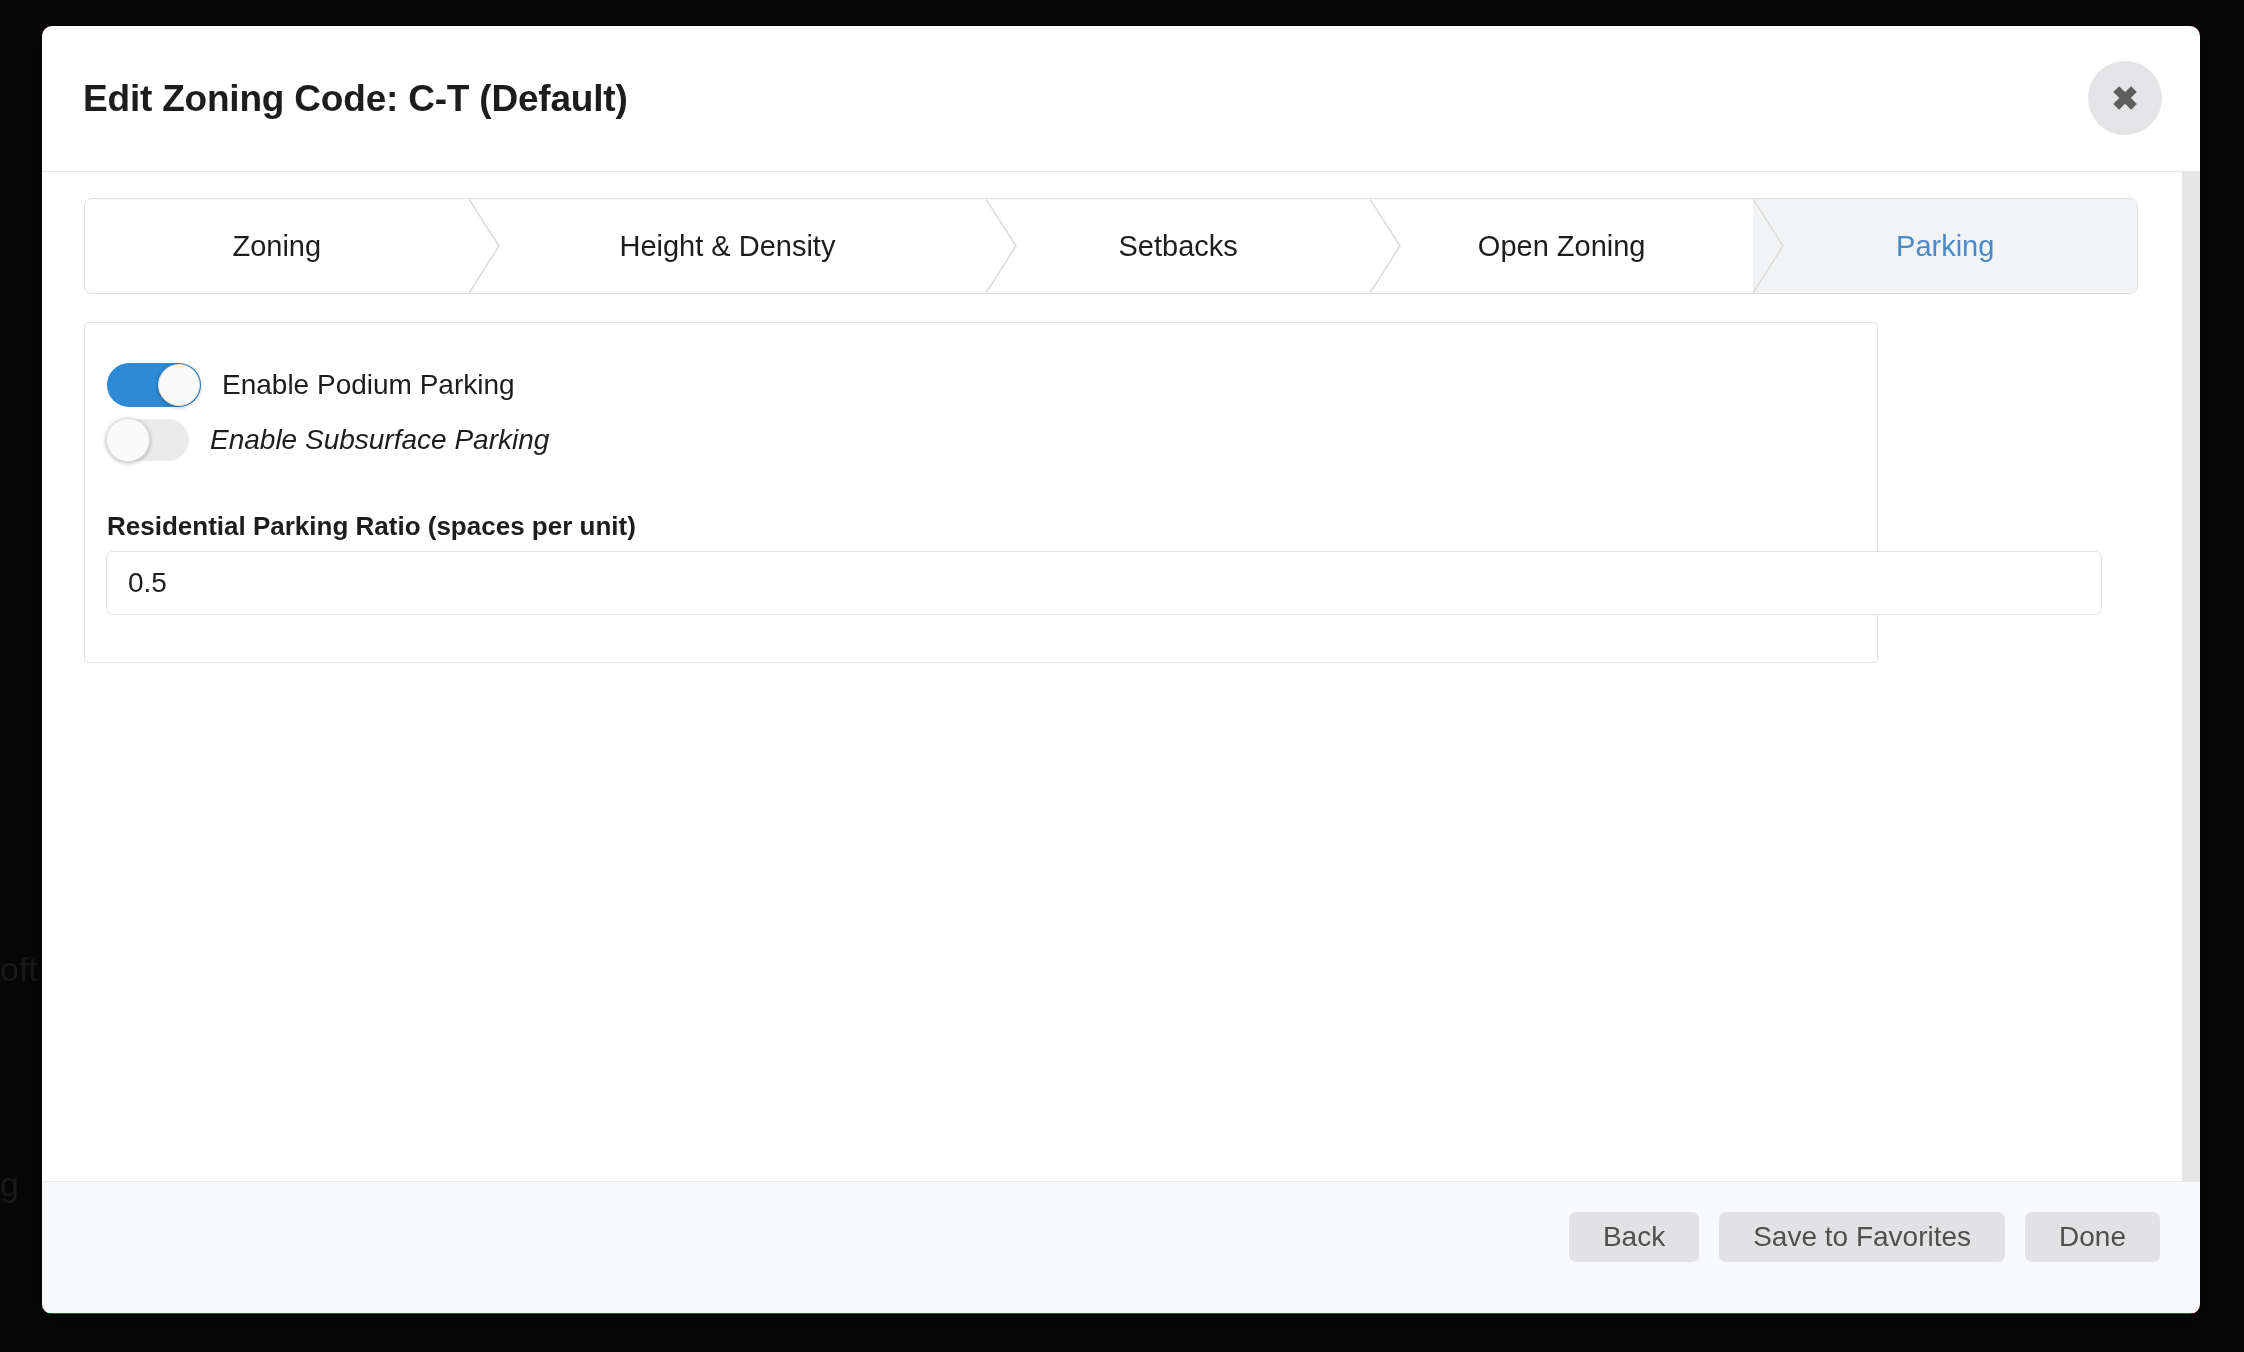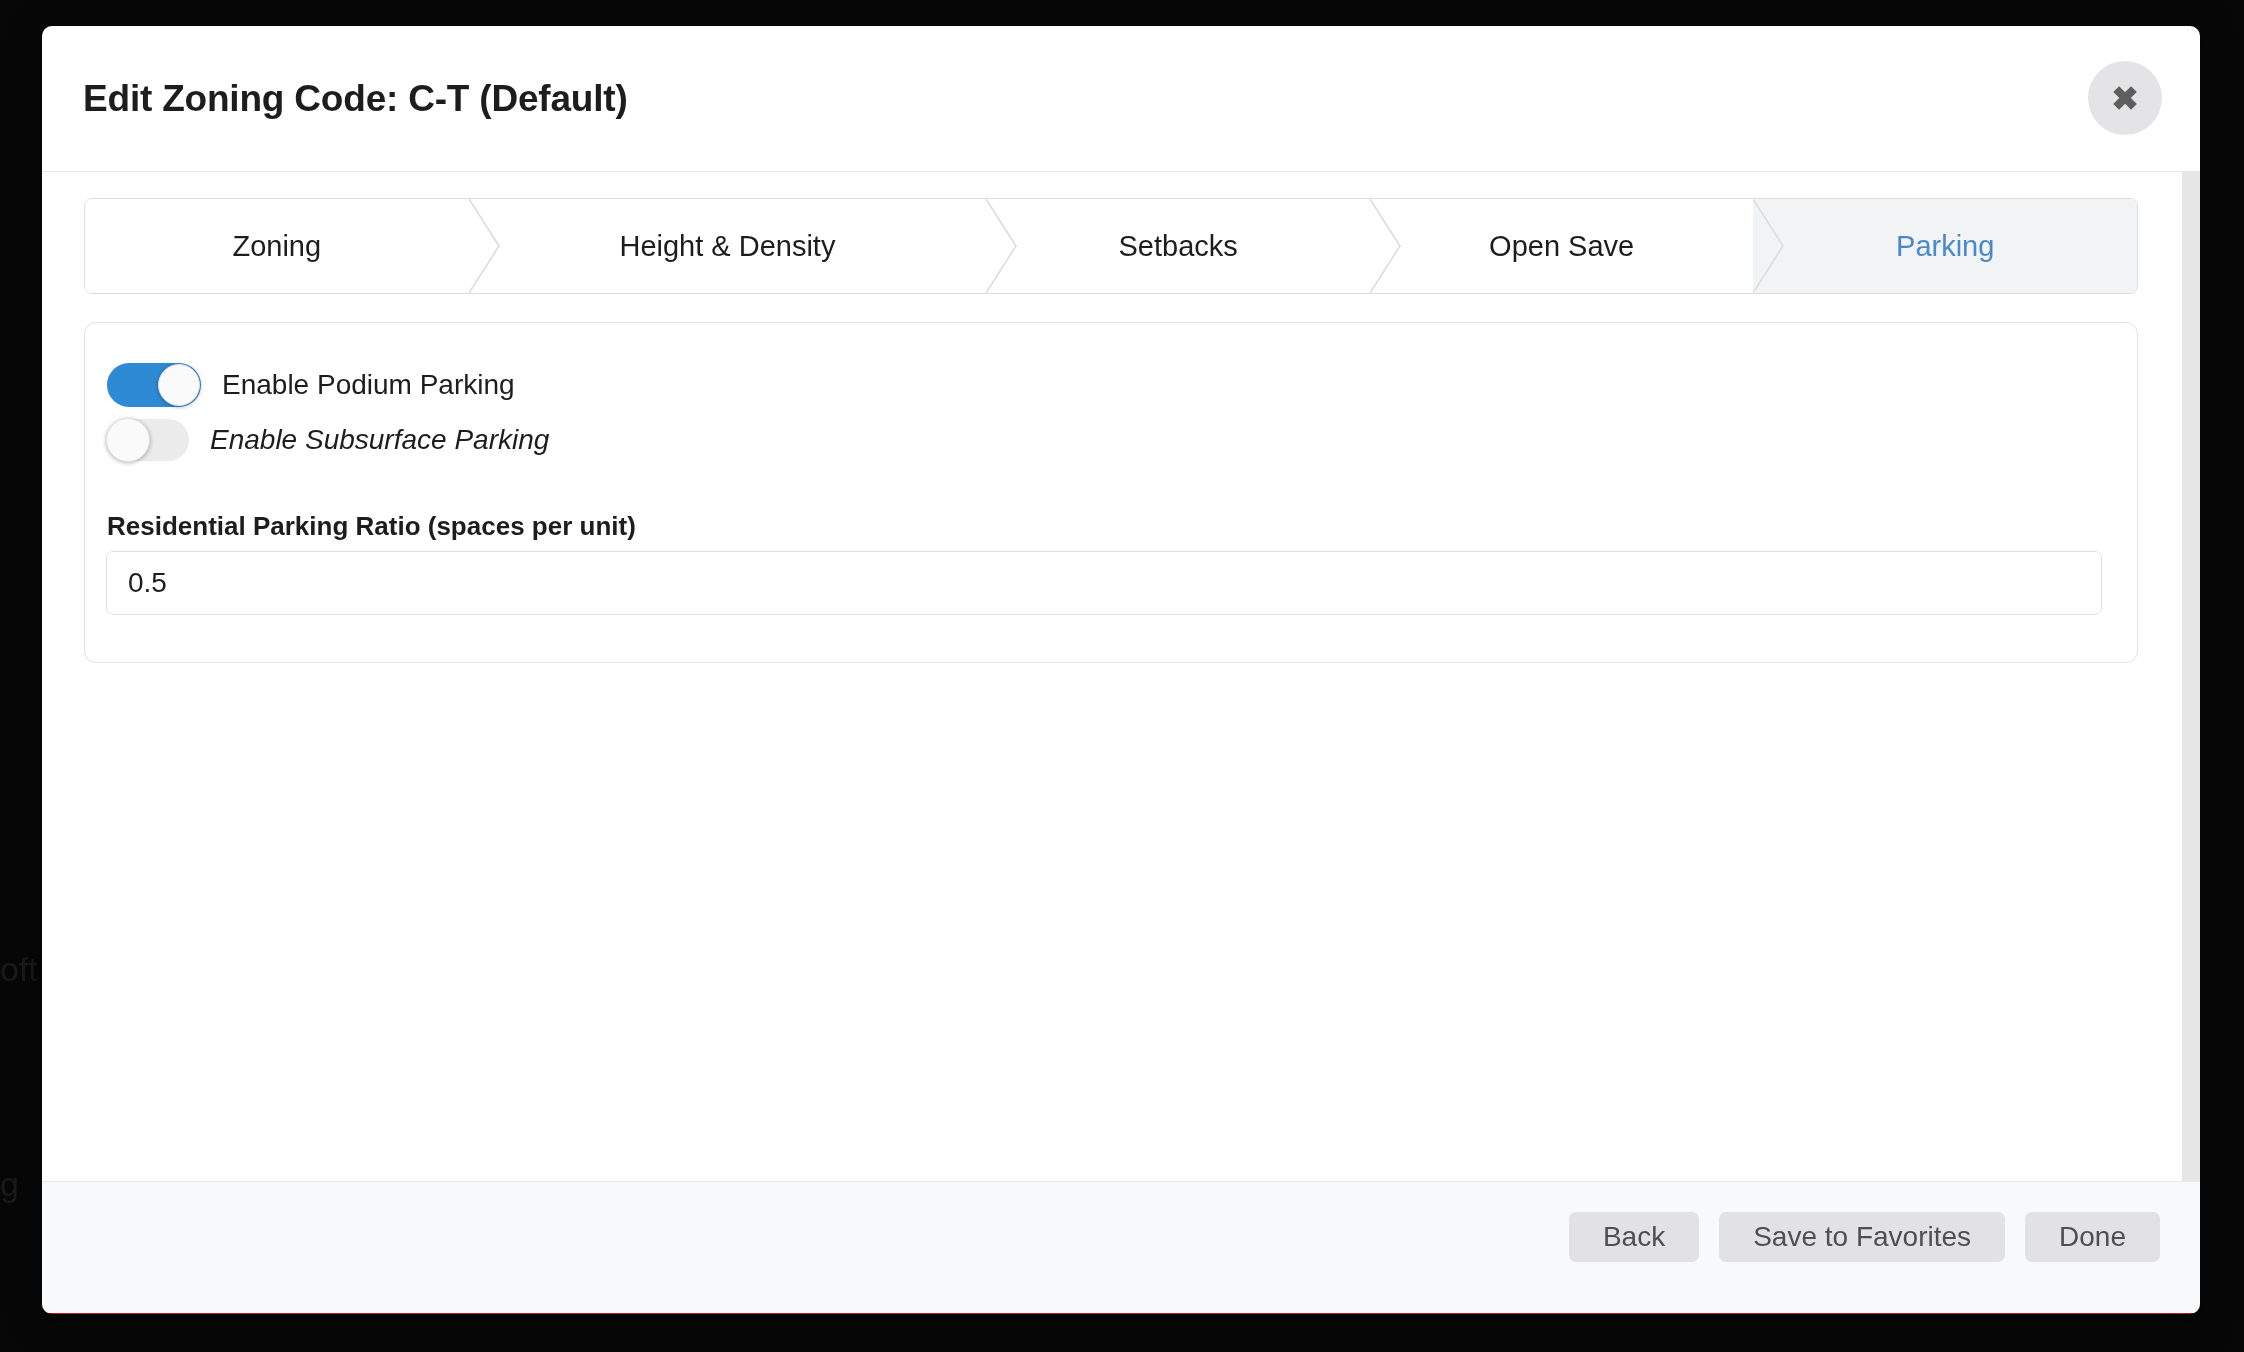--- a/index.html
+++ b/index.html
@@ -156,24 +156,24 @@
     height: 100%;
     pointer-events: none;
   }
   .chev svg { display: block; width: 100%; height: 100%; }
 
   
   #content-card {
     position: absolute;
     left: 42px;
     top: 150px;
-    width: 2054px;
+    width: 1794px;
     height: 341px;
     border: 1px solid #e2e2e4;
-    border-radius: 12px;
+    border-radius: 4px;
     background: #fff;
   }
 
   .switch-row {
     position: absolute;
     display: flex;
     align-items: center;
   }
   #row-podium     { left: 22px; top: 40px; }
   #row-subsurface { left: 22px; top: 96px; font-style: italic; }
@@ -310,21 +310,21 @@
         </span>
         <span>Setbacks</span>
       </div>
 
       <div class="tab">
         <span class="chev">
           <svg viewBox="0 0 32 96" preserveAspectRatio="none">
             <path d="M0 0 L30 48 L0 96" fill="none" stroke="#dcdcdc" stroke-width="1.6"></path>
           </svg>
         </span>
-        <span>Open Save</span>
+        <span>Open Zoning</span>
       </div>
 
       <div class="tab active">
         <span class="chev">
           <svg viewBox="0 0 32 96" preserveAspectRatio="none">
             <path d="M0 0 L30 48 L0 96" fill="#f1f3f5" stroke="#dcdcdc" stroke-width="1.6"></path>
           </svg>
         </span>
         <span>Parking</span>
       </div>

